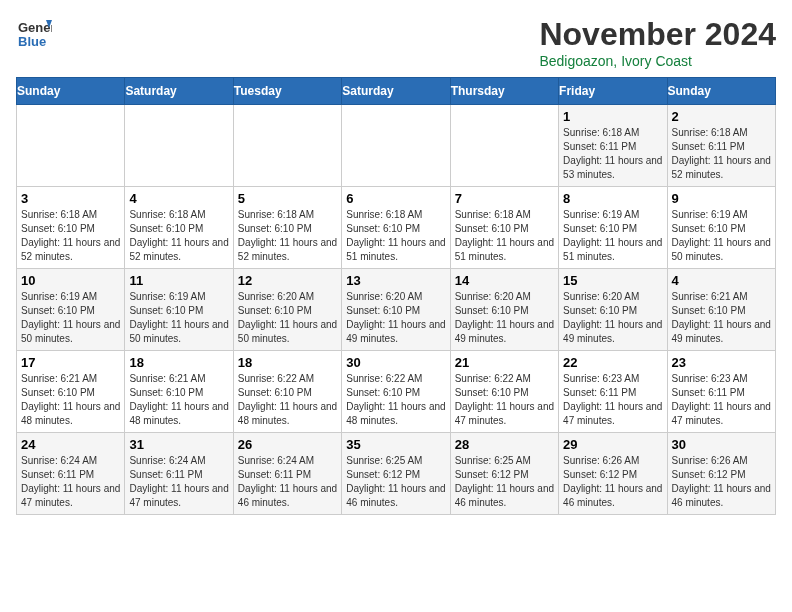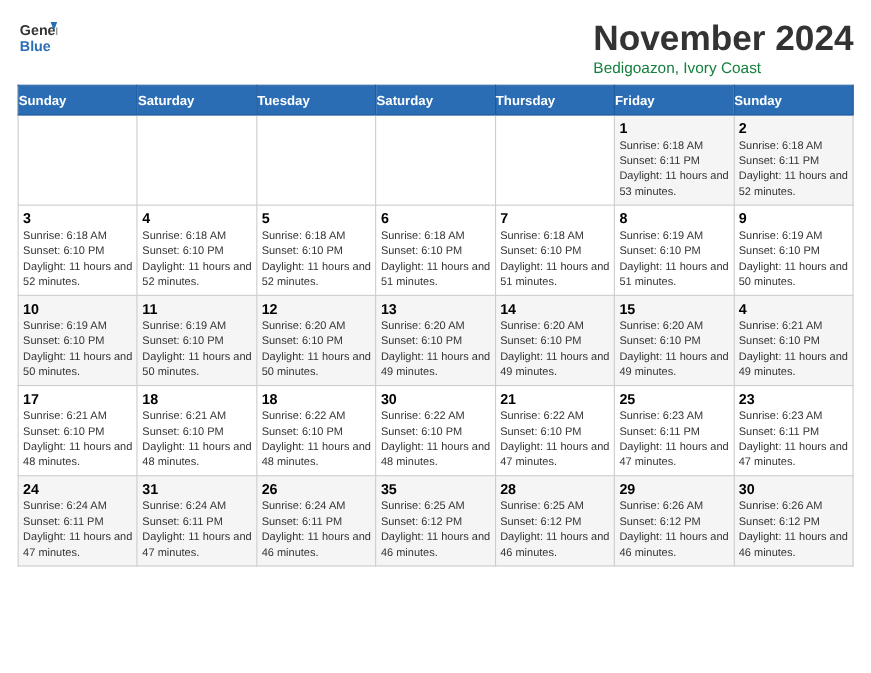--- a/index.html
+++ b/index.html
@@ -234,21 +234,21 @@
 Sunset: 6:10 PM
 Daylight: 11 hours and 48 minutes.</div>
         </td>
         <td>
           <span class="day-num">21</span>
           <div class="day-info" style="white-space: pre-line;">Sunrise: 6:22 AM
 Sunset: 6:10 PM
 Daylight: 11 hours and 47 minutes.</div>
         </td>
         <td>
-          <span class="day-num">25</span>
+          <span class="day-num">22</span>
           <div class="day-info" style="white-space: pre-line;">Sunrise: 6:23 AM
 Sunset: 6:11 PM
 Daylight: 11 hours and 47 minutes.</div>
         </td>
         <td>
           <span class="day-num">23</span>
           <div class="day-info" style="white-space: pre-line;">Sunrise: 6:23 AM
 Sunset: 6:11 PM
 Daylight: 11 hours and 47 minutes.</div>
         </td>

